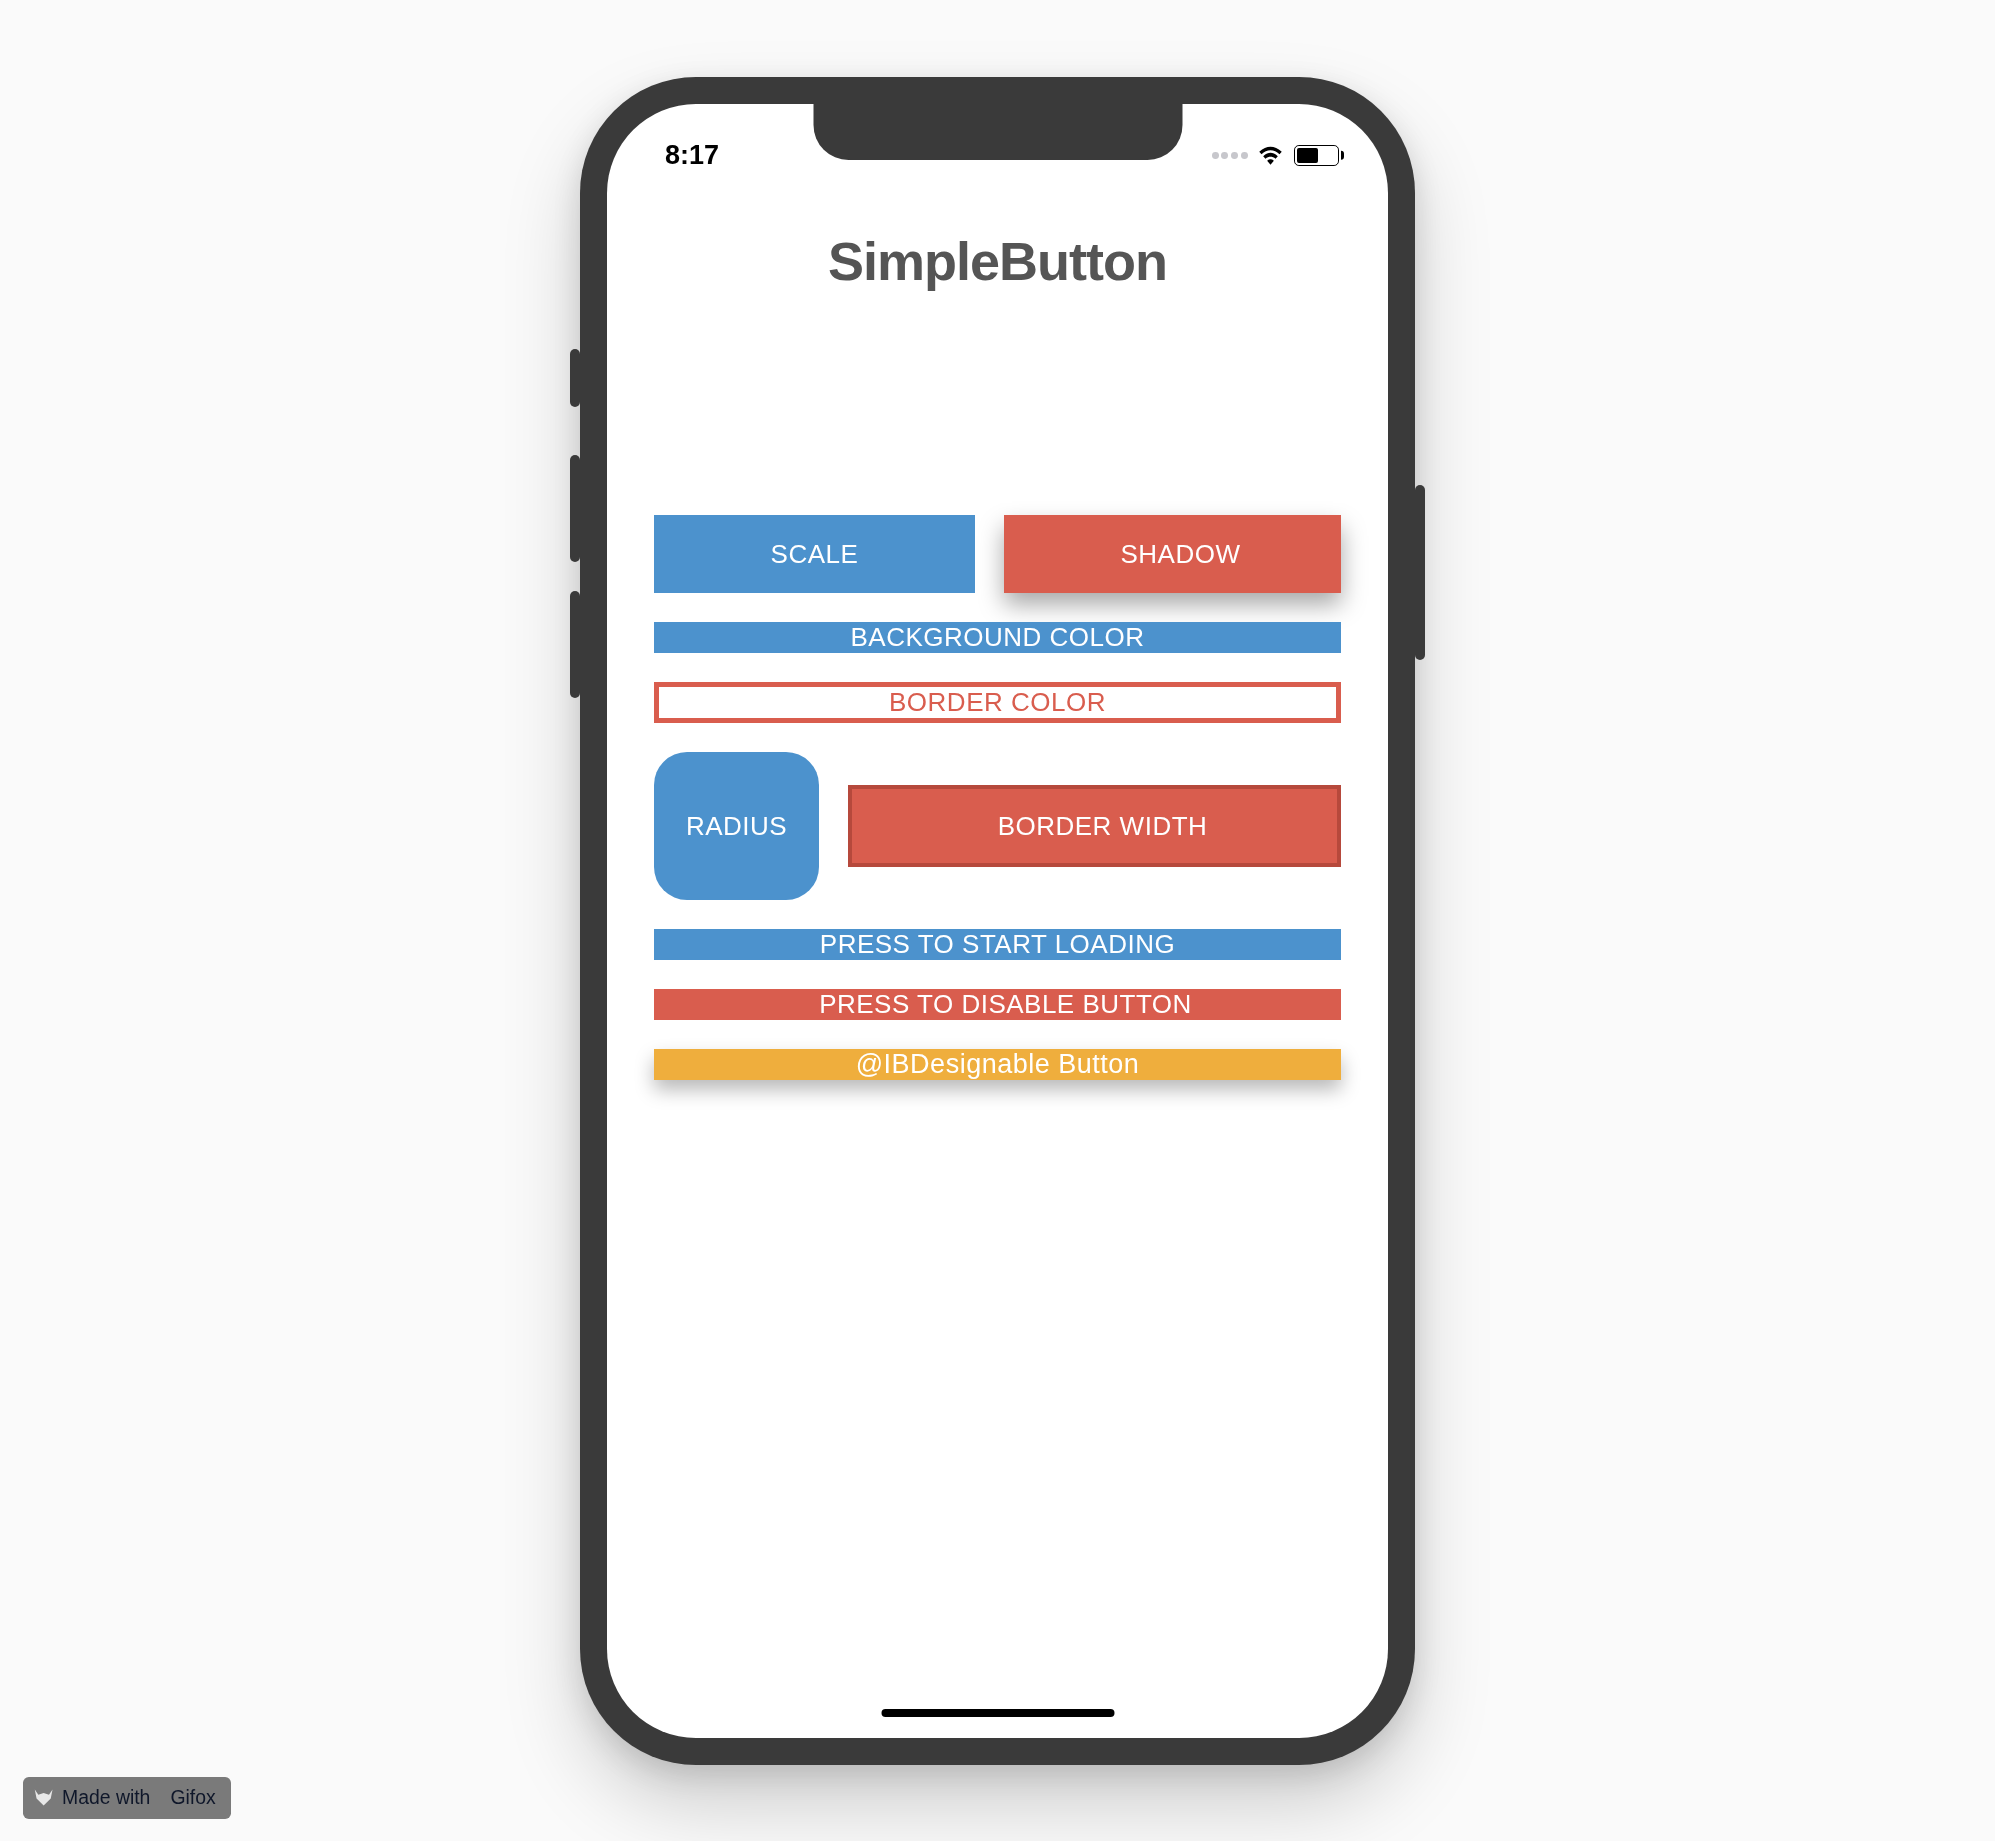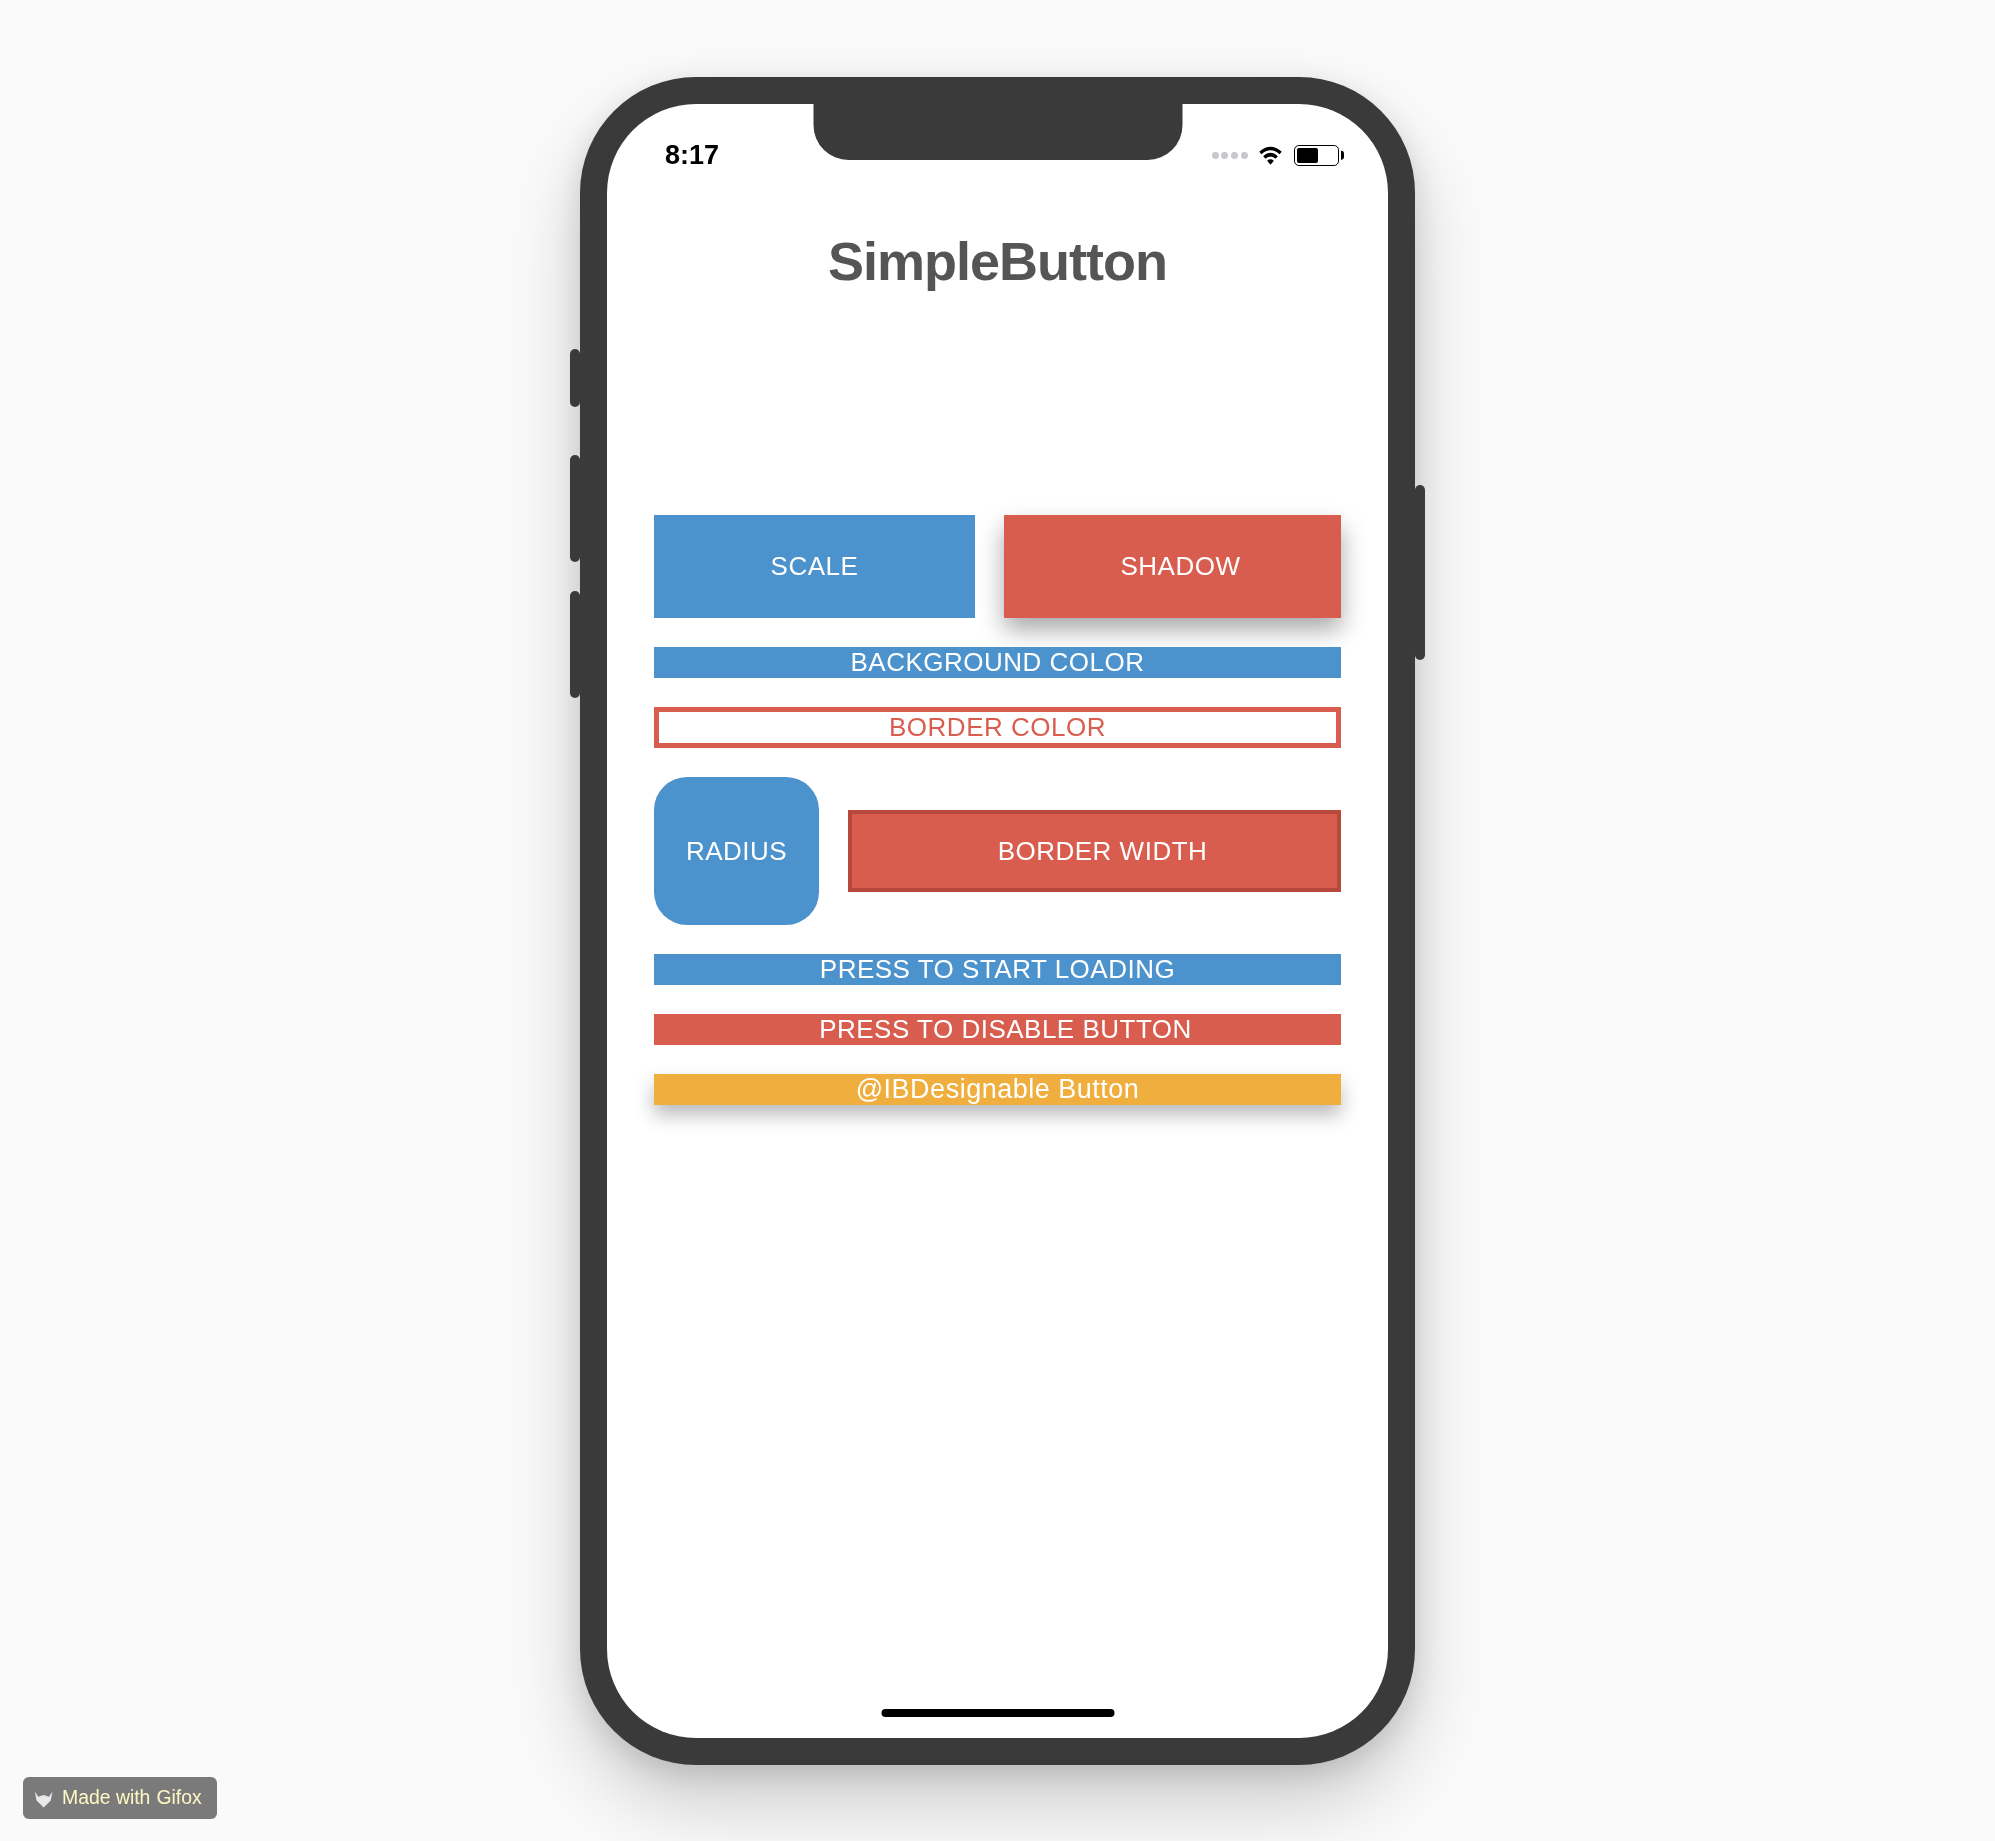--- a/index.html
+++ b/index.html
@@ -137,21 +137,21 @@
       align-items: center;
     }
     .btn {
       display: flex;
       align-items: center;
       justify-content: center;
       color: #fff;
       font-size: 26px;
       font-weight: 400;
       letter-spacing: 0.5px;
-      height: 103px;
+      height: 78px;
       text-align: center;
       flex: 1;
     }
     .blue-btn { background: #4c92cd; }
     .red-btn { background: #d95d4e; padding-left: 16px; }
     .shadow-btn {
       box-shadow: 0 11.6px 23px rgba(0,0,0,0.35);
     }
     .border-color-btn {
       background: #fff;
@@ -182,27 +182,27 @@
       width: 233px;
       height: 7.8px;
       background: #000;
       border-radius: 7.8px;
     }
     .watermark {
       position: absolute;
       left: 23px;
       bottom: 23px;
       background: #7a7a7a;
-      color: #fef9c3;
+      color: #0f172a;
       font-size: 19.4px;
       padding: 9.7px 15.5px 9.7px 39px;
       border-radius: 5.8px;
       display: flex;
-      align-items: flex-end;
-      gap: 6px;
+      align-items: flex-start;
+      gap: 20px;
     }
     .watermark svg {
       position: absolute;
       left: 9.7px;
       width: 21.3px;
       height: 21.3px;
     }
     .watermark .bold { font-weight: 400; }
   </style>
 </head>

